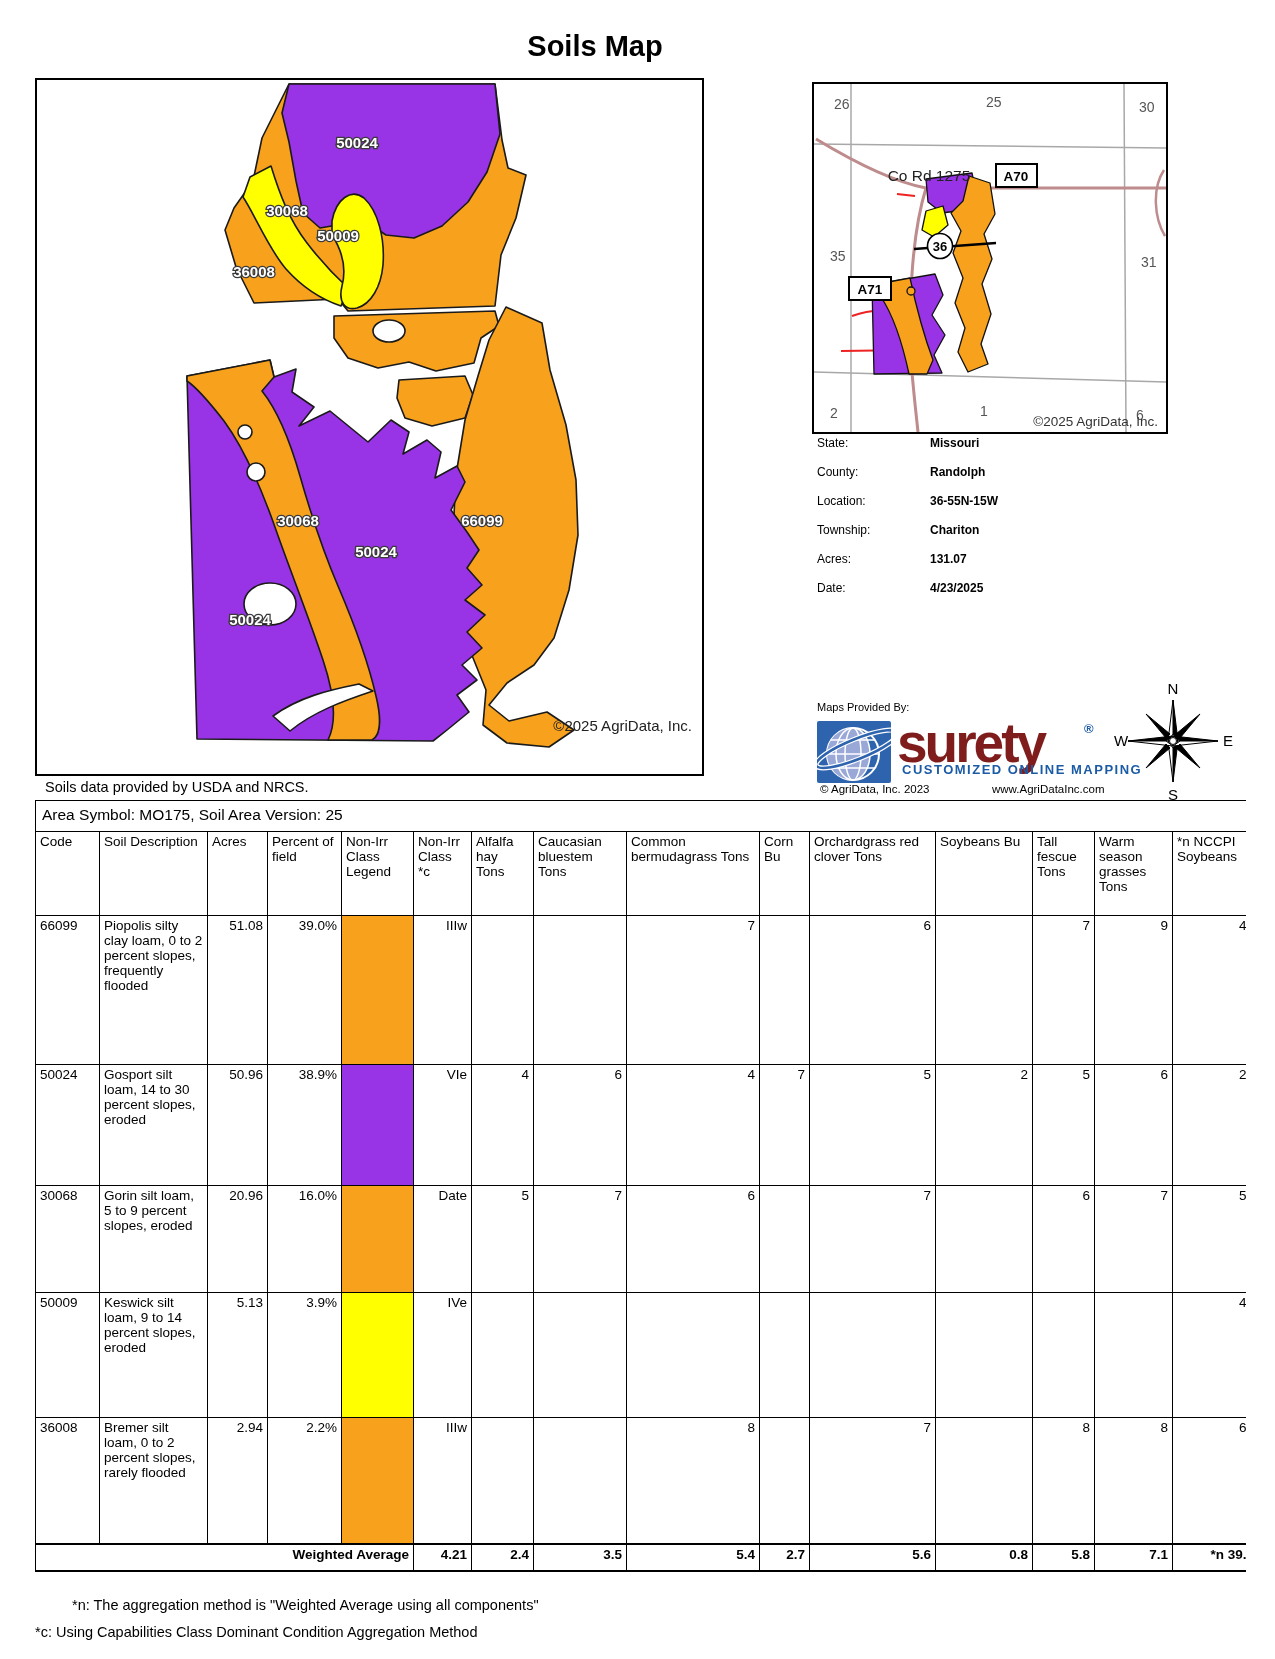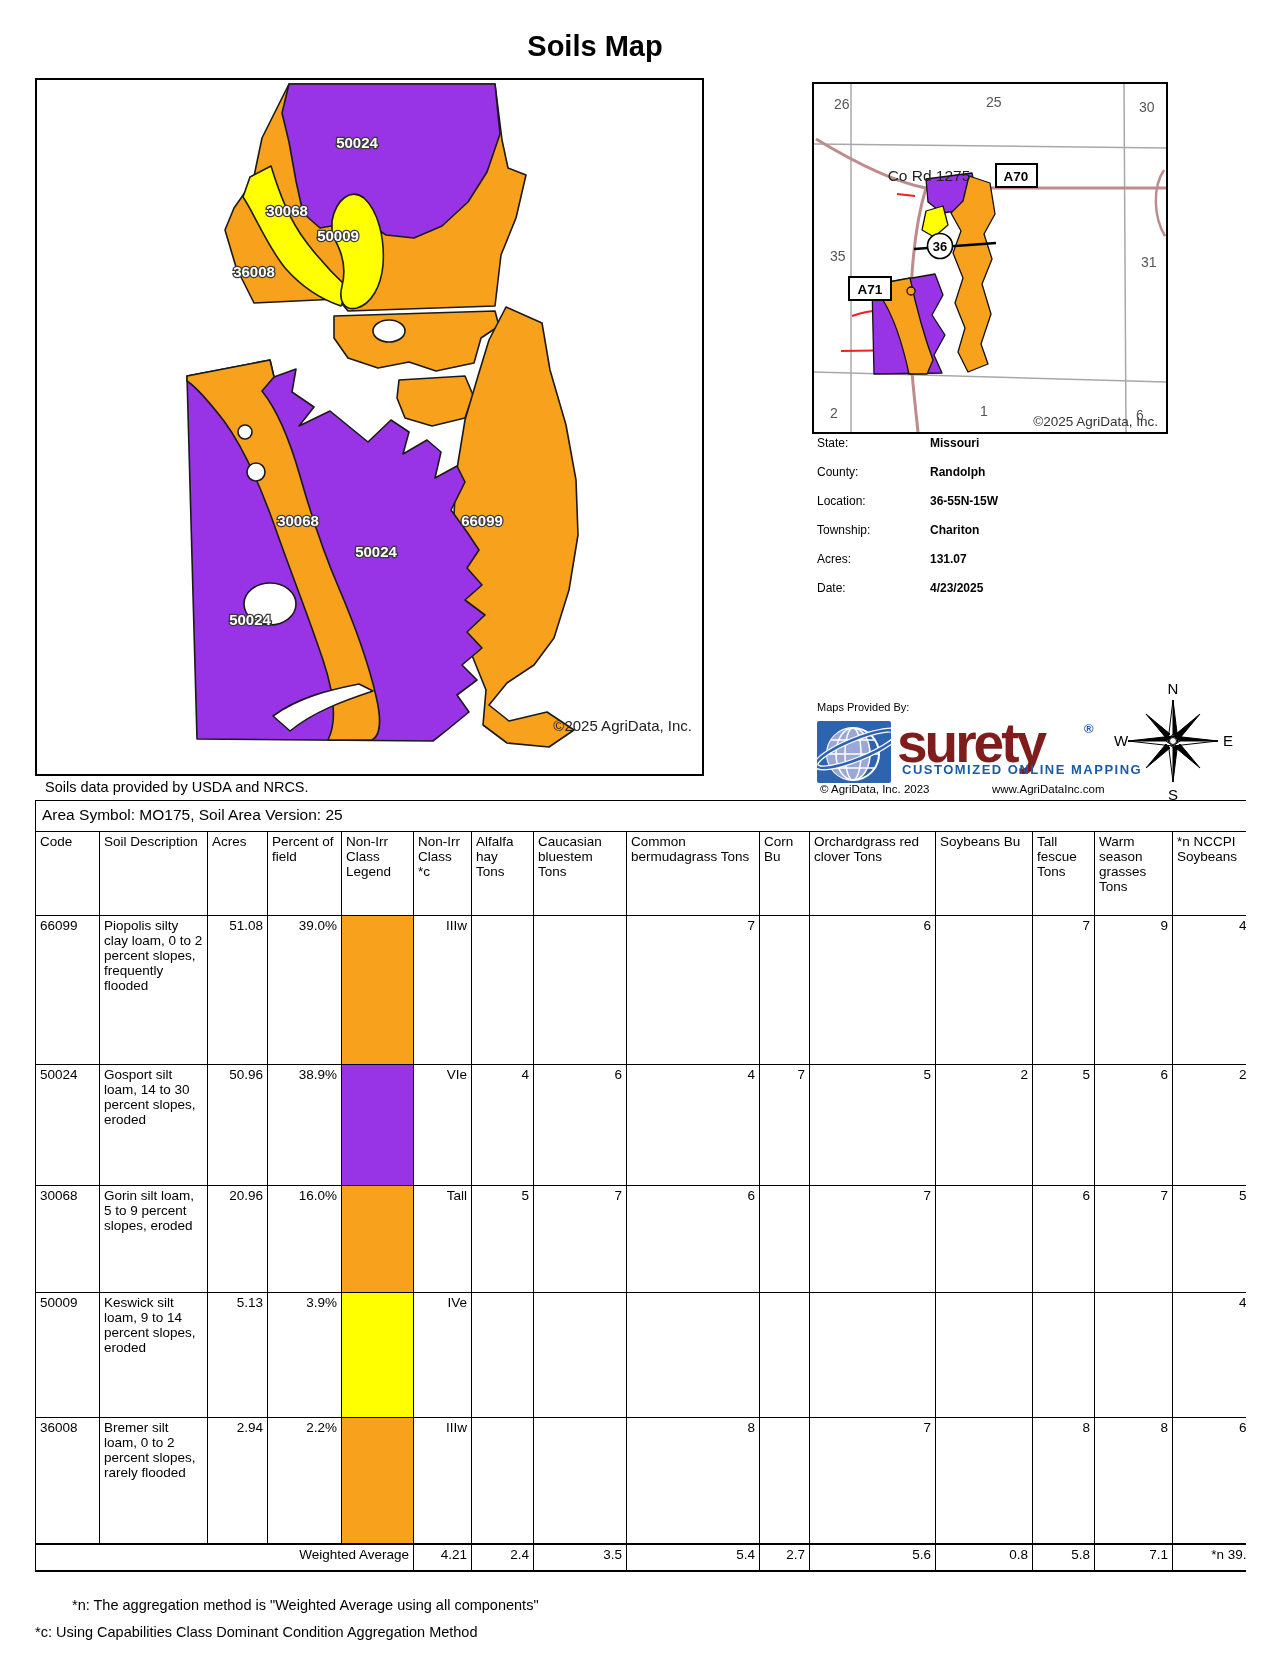--- a/index.html
+++ b/index.html
@@ -18,21 +18,21 @@
   #brand{left:897px;top:711px;font-size:55px;font-weight:bold;color:#7f1d1d;letter-spacing:-3px;}
   #brand-reg{left:1084px;top:721px;font-size:13px;color:#1B5BA6;font-weight:bold;}
   #tagline{left:902px;top:762px;font-size:13px;font-weight:bold;color:#1B5BA6;letter-spacing:1.5px;}
   #provider-copyright{left:820px;top:783px;font-size:11.5px;}
   #provider-site{left:992px;top:783px;font-size:11.5px;}
   #compass{left:1110px;top:678px;}
   table#soils-table{position:absolute;left:35px;top:800px;border-collapse:collapse;table-layout:fixed;
         width:1223px;font-size:13.5px;border-radius:22px;}
   #soils-table td{border:1px solid #000;vertical-align:top;padding:2px 4px;overflow:hidden;}
   #soils-table td.num{text-align:right;}
-  #soils-table tr.wa td{border-top:2px solid #000;border-bottom:2px solid #000;font-weight:normal;}
+  #soils-table tr.wa td{border-top:2px solid #000;border-bottom:2px solid #000;font-weight:bold;}
   #area-row td{font-size:15.5px;padding:5px 6px;}
   .footnote{left:35px;font-size:14.5px;}
   svg text{font-family:"Liberation Sans","DejaVu Sans",sans-serif;}
   .maplabel{font-size:15px;font-weight:bold;fill:#fff;stroke:#3a3a3a;stroke-width:2.6px;paint-order:stroke;}
   .gridnum{font-size:14px;fill:#555;}
   .serif{font-family:"Liberation Serif","DejaVu Serif",serif;}
 </style>
 </head>
 <body>
 
@@ -287,21 +287,21 @@
       <td class="num">5</td>
       <td class="num">6</td>
       <td class="num">24</td>
     </tr>
     <tr style="height:107px">
       <td>30068</td>
       <td>Gorin silt loam, 5 to 9 percent slopes, eroded</td>
       <td class="num">20.96</td>
       <td class="num">16.0%</td>
       <td style="background-color: rgb(247, 161, 29);"></td>
-      <td class="num">Tall</td>
+      <td class="num">Date</td>
       <td class="num">5</td>
       <td class="num">7</td>
       <td class="num">6</td>
       <td class="num"></td>
       <td class="num">7</td>
       <td class="num"></td>
       <td class="num">6</td>
       <td class="num">7</td>
       <td class="num">56</td>
     </tr>

